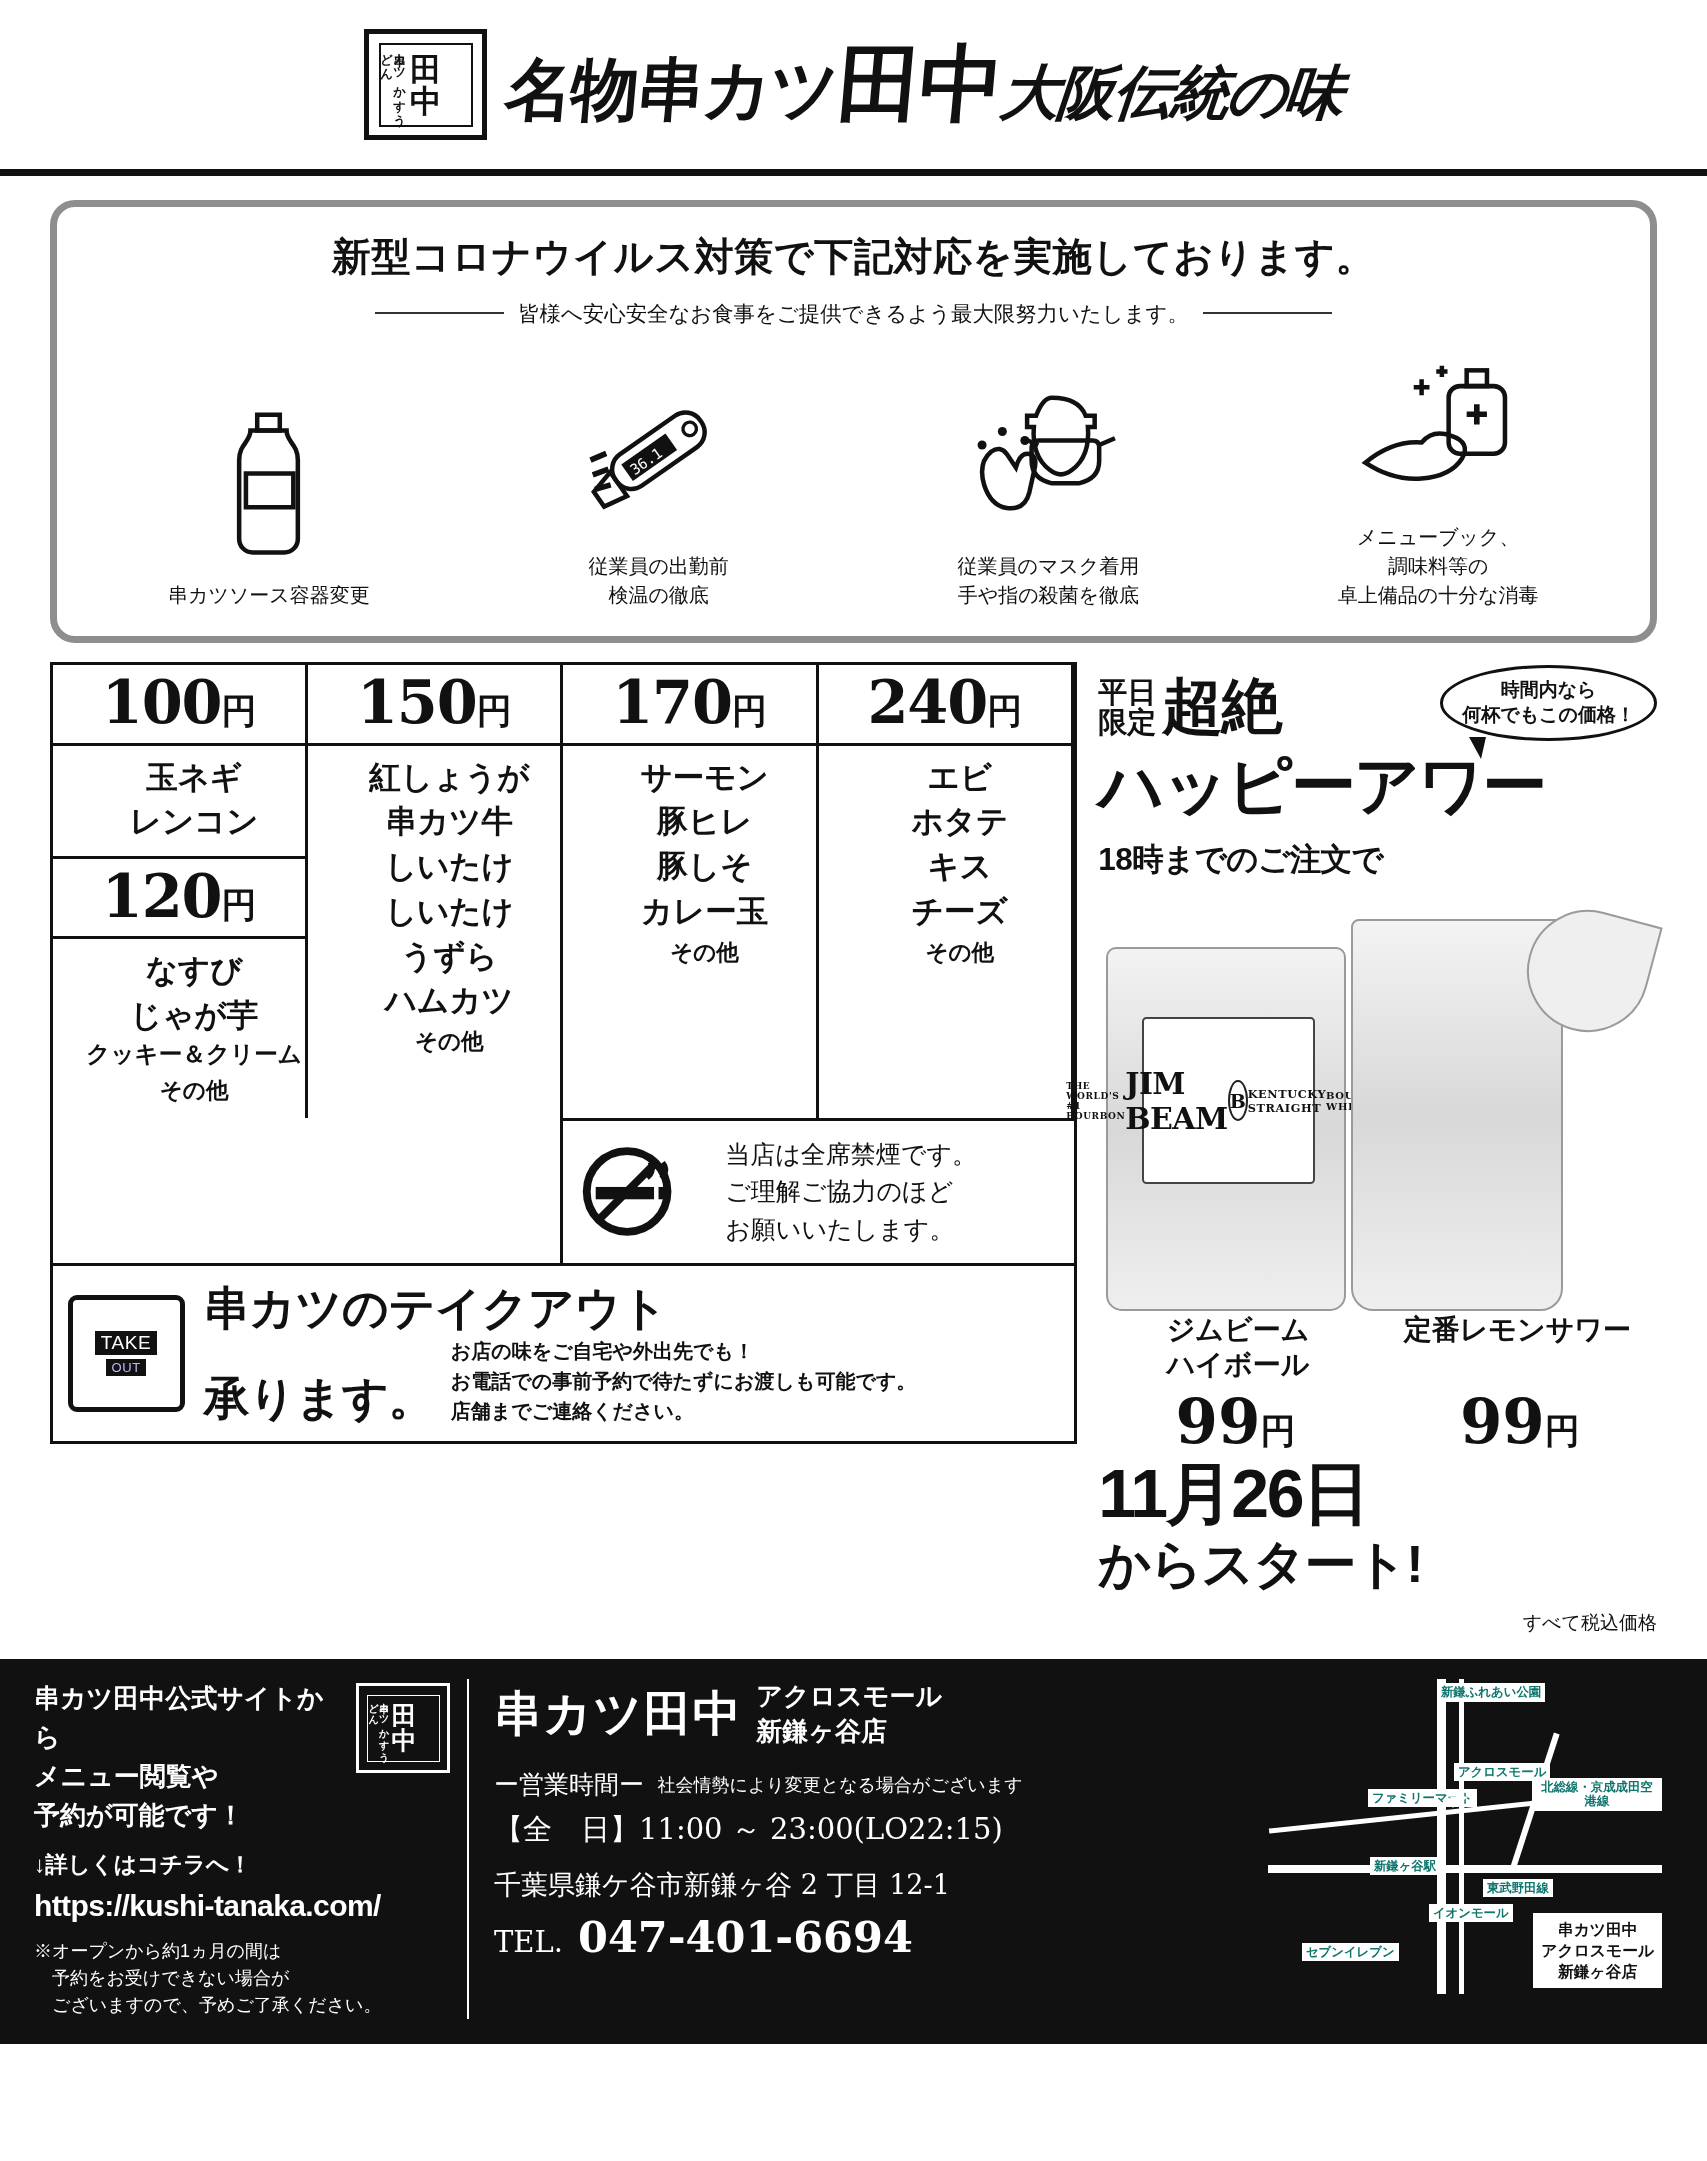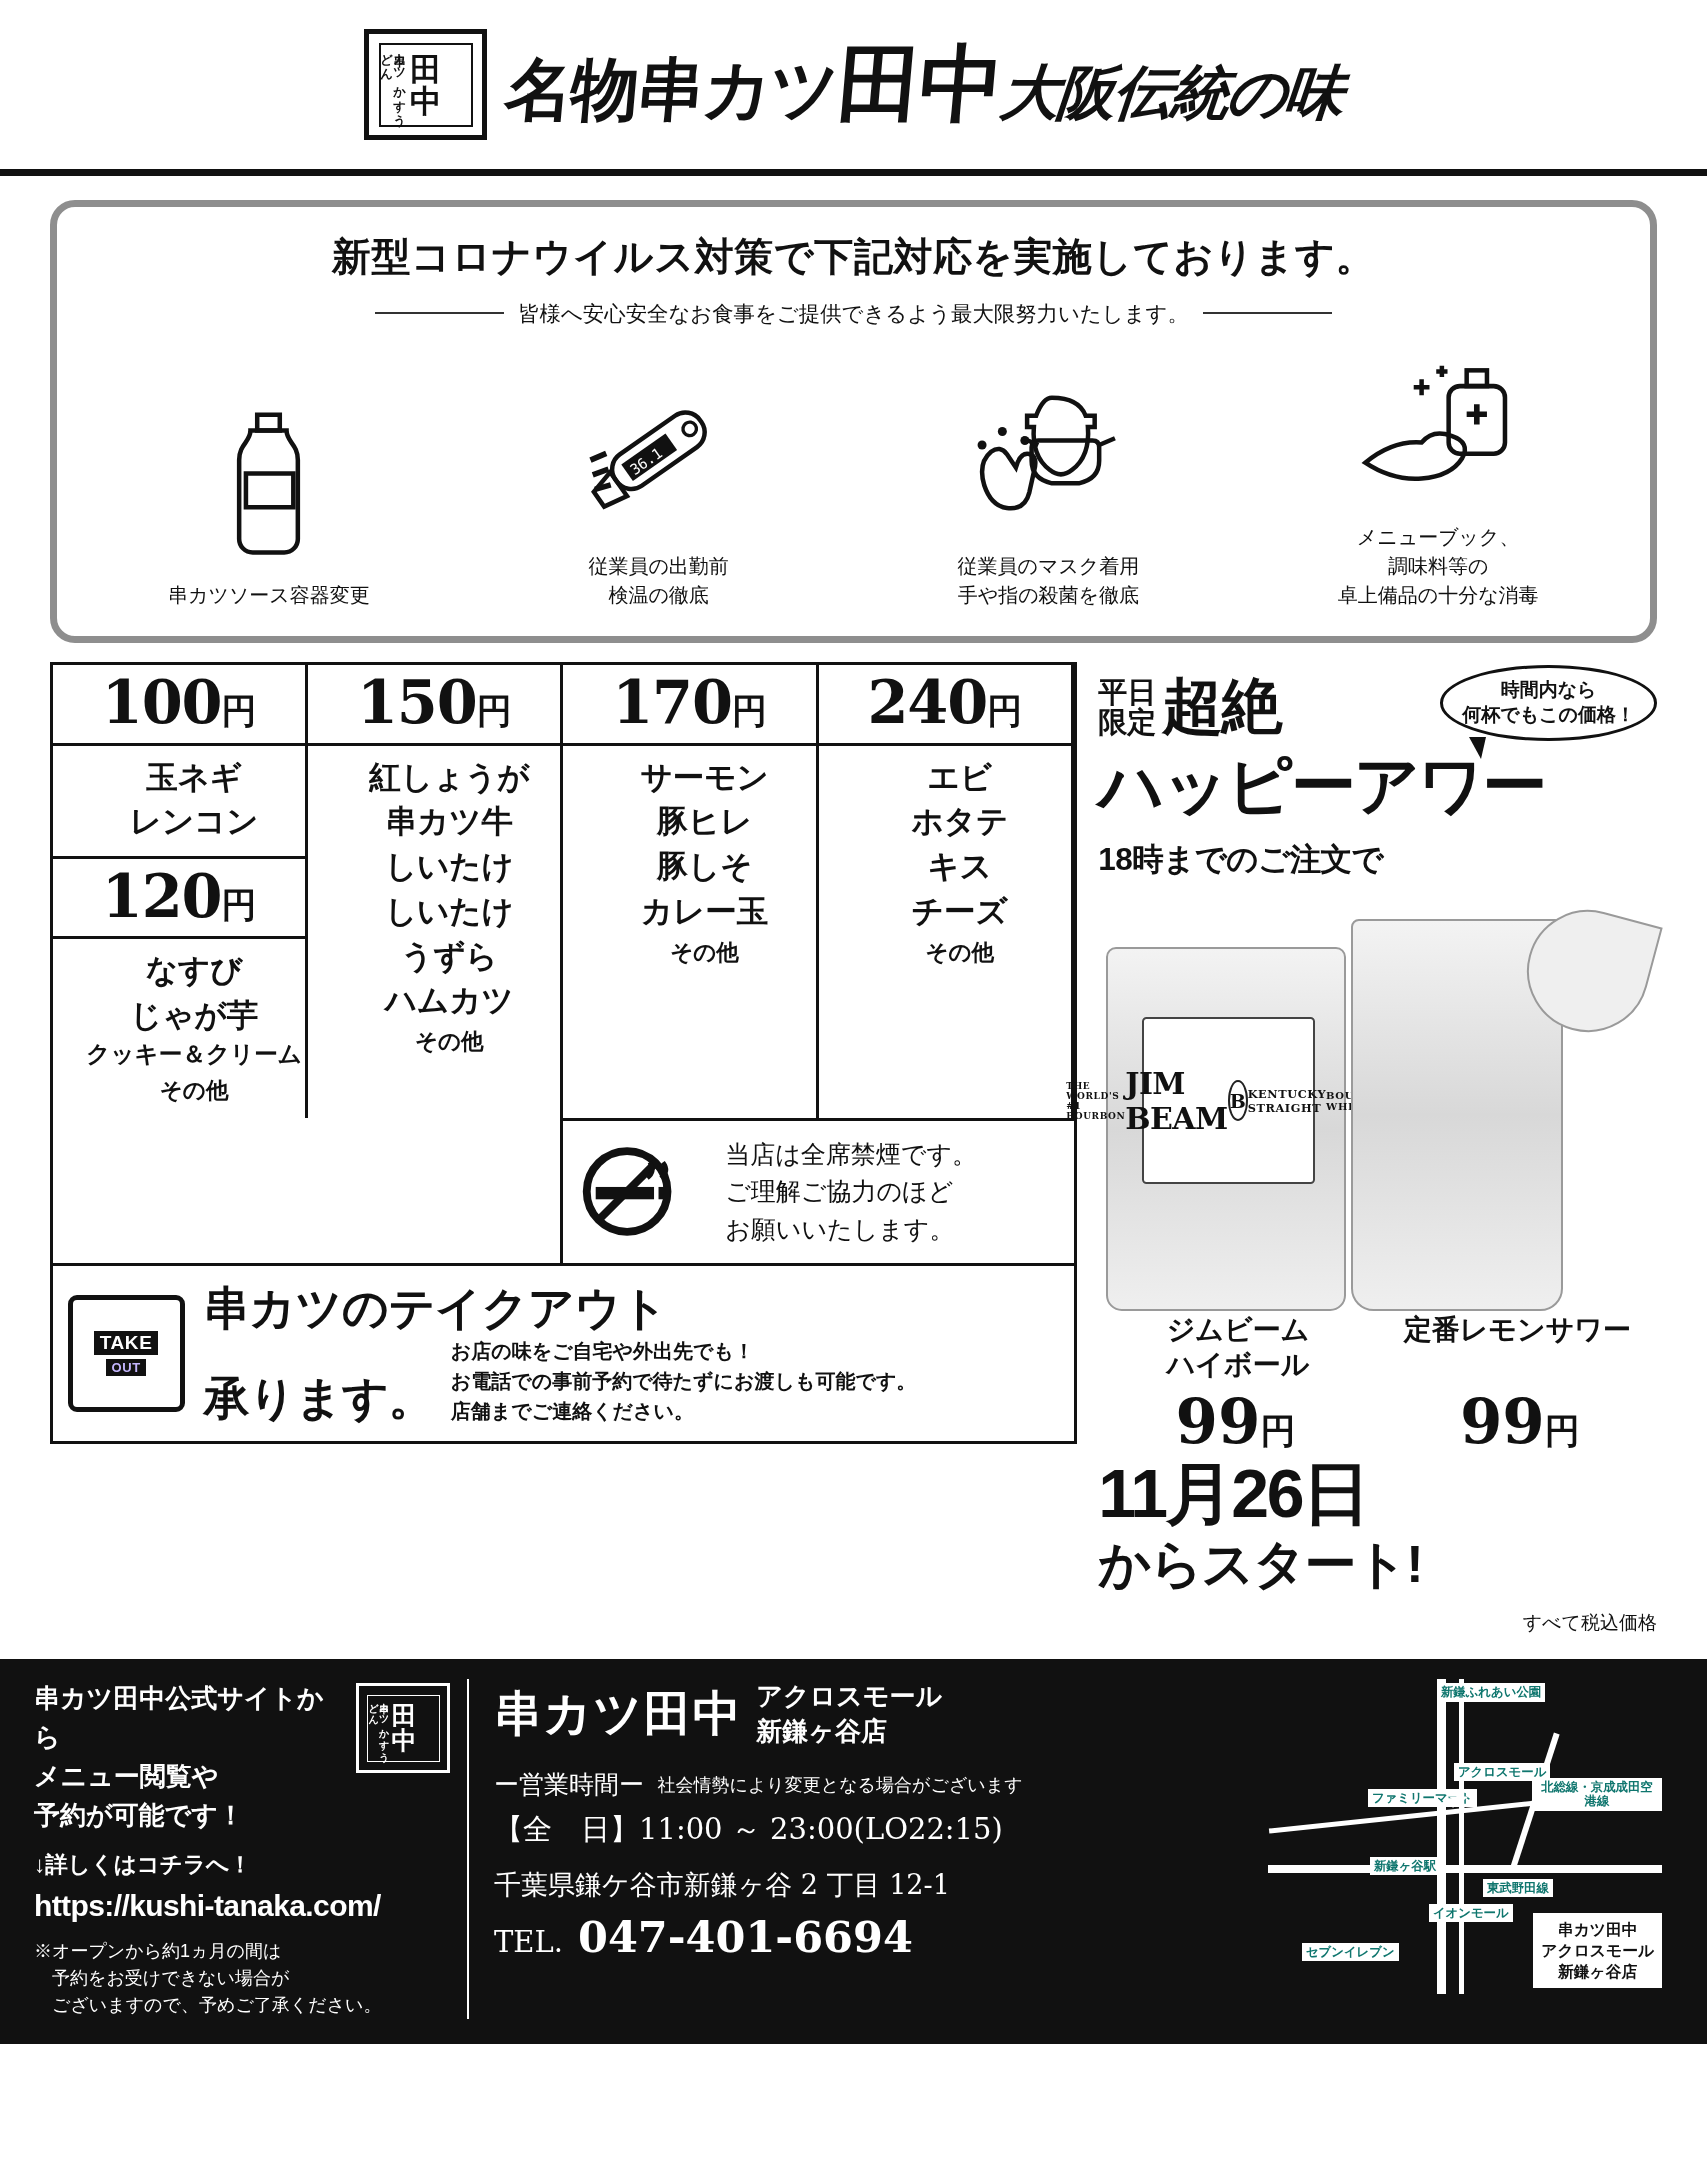--- a/index.html
+++ b/index.html
@@ -126,21 +126,21 @@
     border:3.9px solid #111;
     border-top:none;
     display:flex;align-items:center;
     padding:14.6px 14.6px;
     gap:19px;
   }
   .takeout-ico{
     width:107px;height:107px;
     border:5px solid #111;border-radius:9px;
     display:flex;flex-direction:column;align-items:center;justify-content:center;
-    font-weight:bold;
+    font-weight:normal;
     position:relative;
   }
   .takeout-ico .t1{background:#111;color:#fff;font-size:19px;padding:1.1px 5.6px;letter-spacing:0.6px;}
   .takeout-ico .t2{background:#111;color:#c4b5fd;font-size:13px;padding:1.1px 5.6px;margin-top:3.4px;letter-spacing:0.6px;}
   .takeout-main{font-size:46px;font-weight:bold;line-height:1.22;letter-spacing:-0.6px;}
   .takeout-notes{font-size:20px;line-height:1.5;font-weight:bold;margin-left:5.6px;}
 
   
   .happy{
     width:563px;position:relative;

